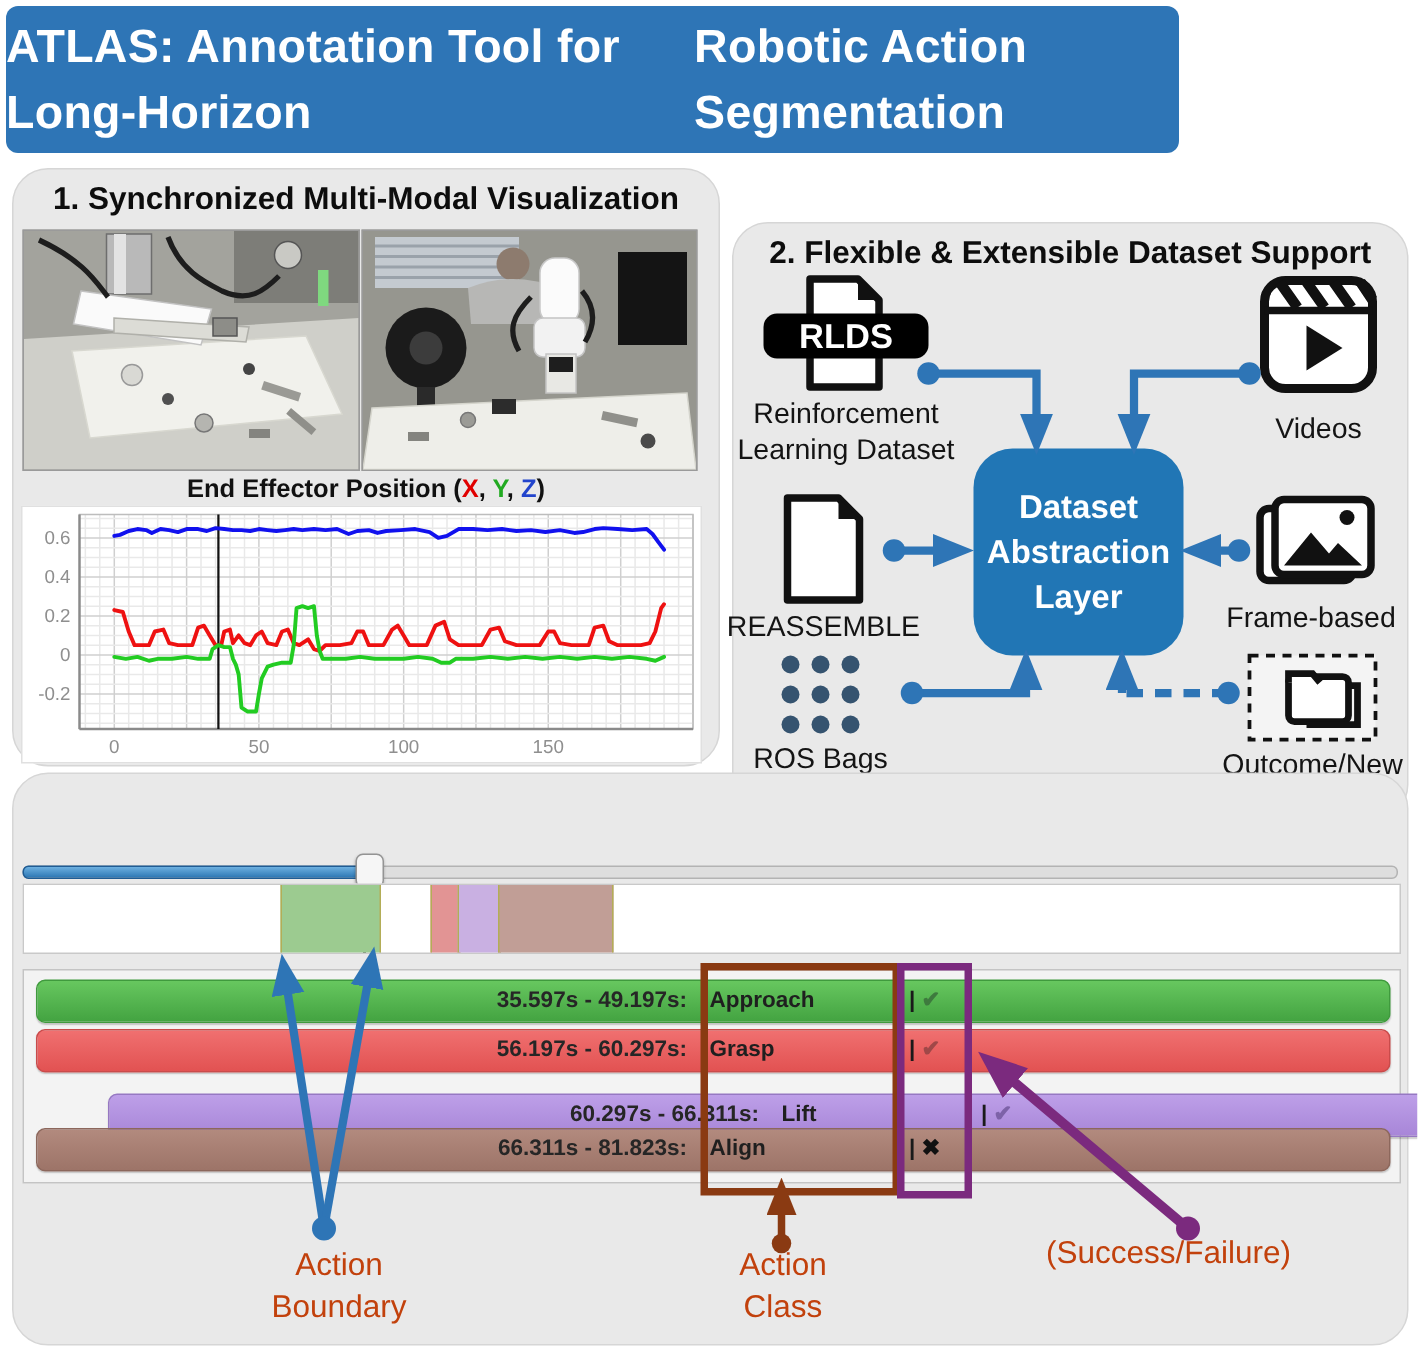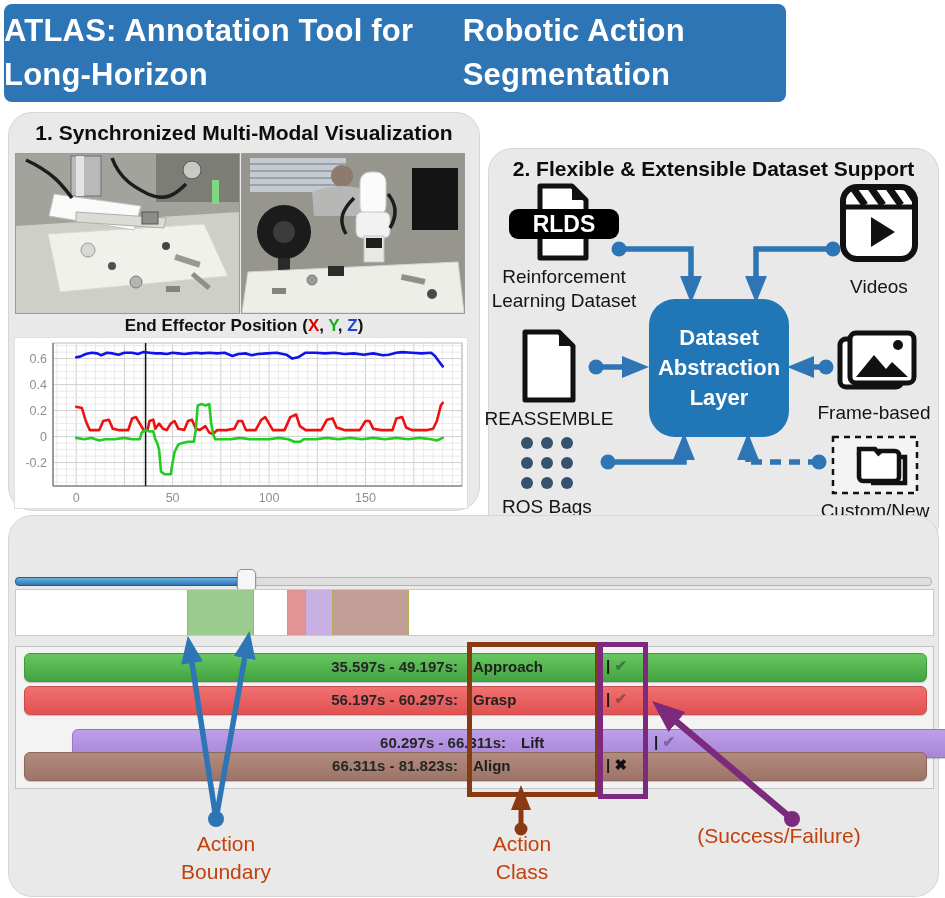--- a/index.html
+++ b/index.html
@@ -258,21 +258,21 @@
     </svg>
     <div class="icn-label" style="left:312px;top:252px;width:146px;">Frame-based</div>
 
     <svg class="icn" style="left:342px;top:286px;" width="88" height="60" viewBox="0 0 88 60">
       <rect x="2" y="2" width="84" height="56" fill="#f4f4f4" stroke="#111" stroke-width="2.5" stroke-dasharray="6 5"></rect>
       <rect x="28" y="16" width="40" height="30" rx="4" fill="#fff" stroke="#111" stroke-width="4.5"></rect>
       <path d="M28,20 v-6 h16 l5,6" fill="#fff" stroke="#111" stroke-width="4.5"></path>
       <path d="M68,22 h6 v26 h-34" fill="none" stroke="#111" stroke-width="4.5"></path>
     </svg>
     <div class="icn-label" style="left:322px;top:350px;width:128px;">
-      <div>Custom/New</div>
+      <div>Outcome/New</div>
       <div>Formats</div>
     </div>
 
     <div id="center-box">
       <div class="cline">Dataset</div>
       <div class="cline">Abstraction</div>
       <div class="cline">Layer</div>
     </div>
 
     <svg class="overlay" width="449" height="397" viewBox="0 0 449 397">

